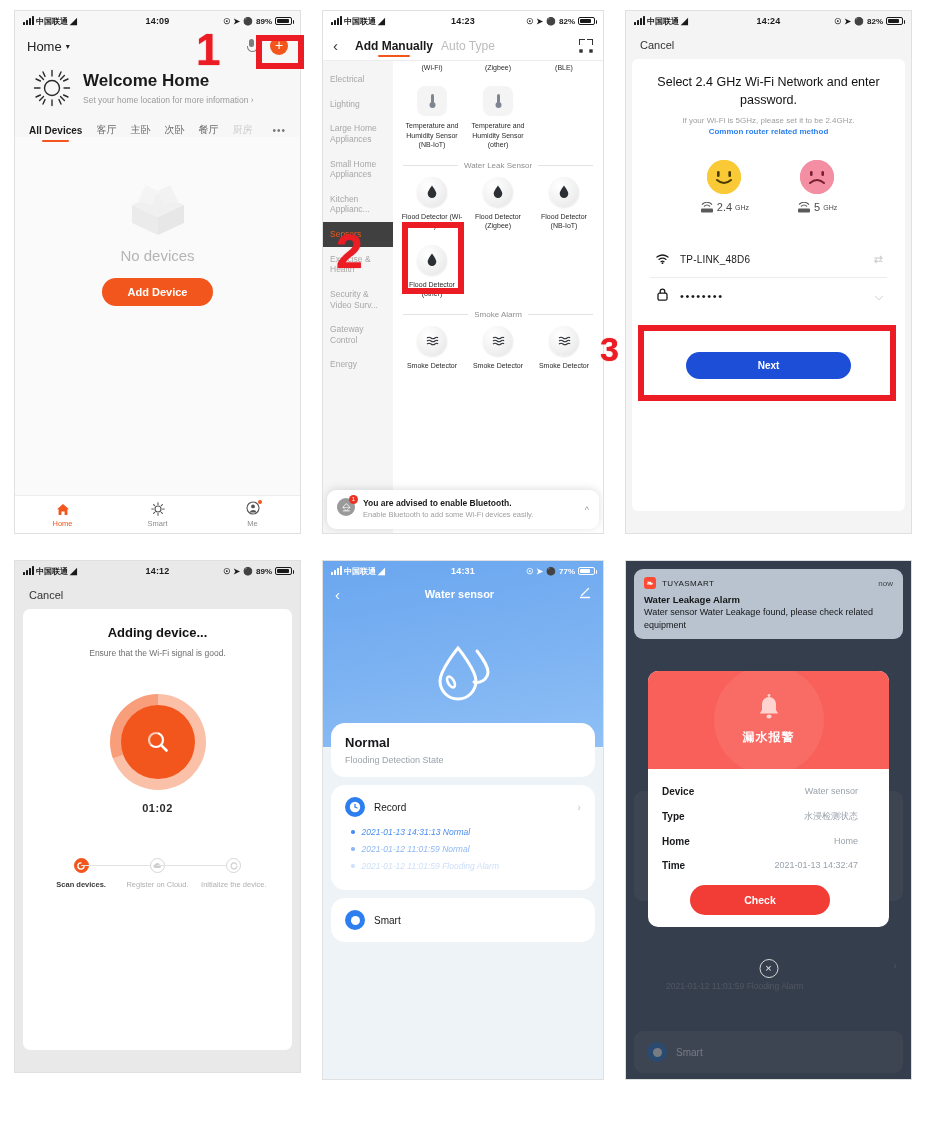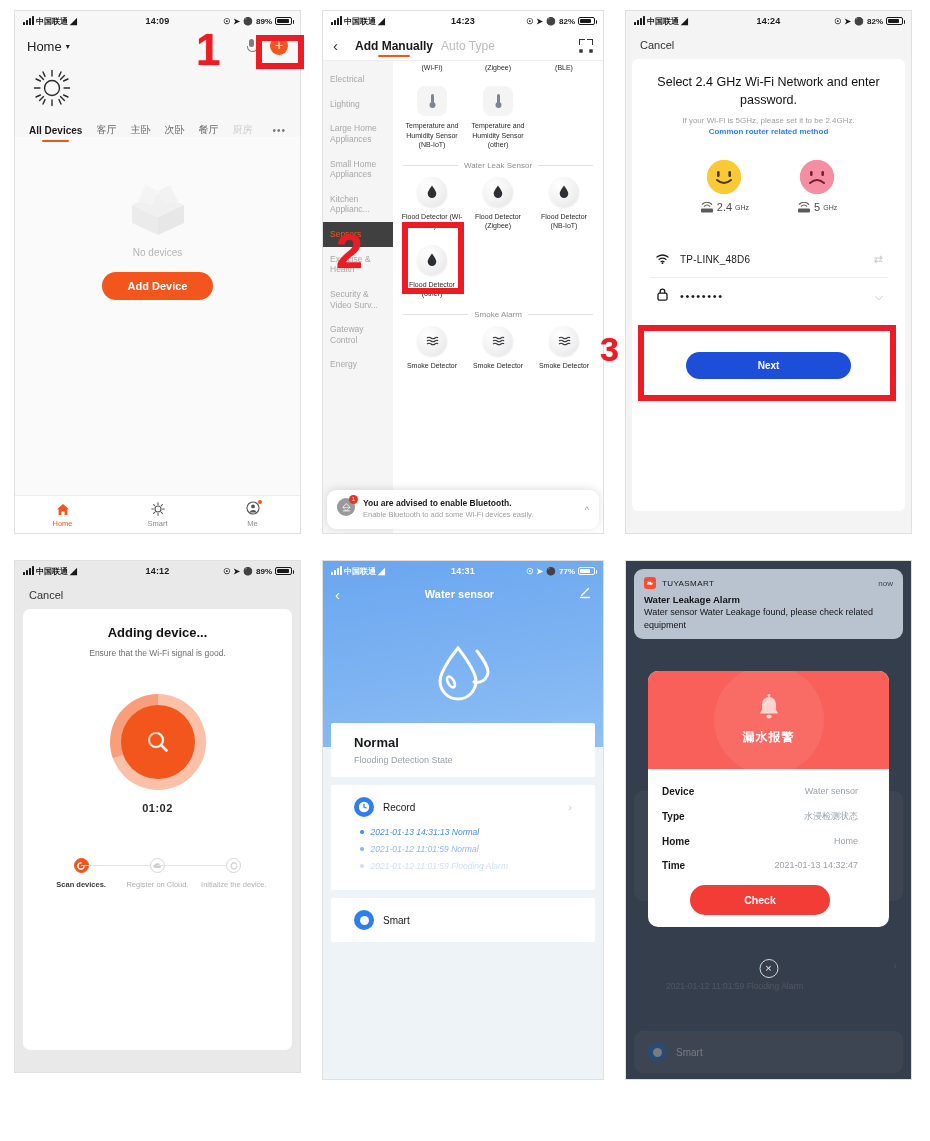--- a/index.html
+++ b/index.html
@@ -77,21 +77,21 @@
     font-size: 10px; color: #6b6b6b;
   }
   .tab-active { color: #1a1a1a; font-weight: bold; position: relative; }
   .tab-active::after {
     content:""; position: absolute; left: 25%; right: 25%; bottom: -6px; height: 2px;
     background: #f2561c; border-radius: 1px;
   }
   .tab-fade { color: #cfcfcf; }
   .p1-body { flex: 1; display: flex; flex-direction: column; align-items: center; justify-content: flex-start; padding-top: 34px; background:#fafafa;}
   .box-ill { width: 92px; height: 70px; opacity: .55;}
-  .no-dev { font-size: 10px; color: #b5b5b5; margin-top: 6px; }
+  .no-dev { font-size: 15px; color: #b5b5b5; margin-top: 6px; }
   .add-dev-btn {
     margin-top: 14px; background: #f2561c; color: #fff; font-size: 11px; font-weight: bold;
     padding: 8px 26px; border-radius: 20px; border: none;
   }
   .tabbar {
     height: 38px; background: #fff; border-top: 1px solid #ededed;
     display: flex; align-items: center;
   }
   .tabbar > div { flex: 1; text-align: center; font-size: 7.5px; color: #8d8d8d; }
   .tabbar .on { color: #f2561c; }
@@ -219,21 +219,21 @@
   
   .p5 { background: #6fa9ee; }
   .p5-hero {
     background: linear-gradient(170deg, #6aa6ef 0%, #7db3f2 55%, #8fc0f6 100%);
     position: relative; flex: 0 0 auto;
   }
   .p5-nav { height: 26px; display: flex; align-items: center; padding: 0 12px; color: #fff; }
   .p5-nav .t { flex: 1; text-align: center; font-size: 11px; font-weight: bold; }
   .p5-drop { display: flex; align-items: center; justify-content: center; padding: 32px 0 40px 0;}
   .p5-sheet { flex: 1; background: #eef3f8; padding: 0 8px 0 8px; }
-  .s-card { background: #fff; border-radius: 2px; padding: 12px 23px; margin-bottom: 8px; }
+  .s-card { background: #fff; border-radius: 14px; padding: 12px 14px; margin-bottom: 8px; }
   .s-card.first { margin-top: -24px; position: relative; z-index: 2;}
   .s-title { font-size: 13px; font-weight: bold; color: #17191c; }
   .s-sub { font-size: 9px; color: #9aa2ab; margin-top: 5px; }
   .rec-head { display: flex; align-items: center; gap: 9px; }
   .rec-ic { width: 20px; height: 20px; border-radius: 50%; background: #2d7ff0; display:flex;align-items:center;justify-content:center;}
   .rec-lbl { font-size: 10px; color: #17191c; flex: 1; }
   .rec-chev { color: #c4c9ce; font-size: 11px; }
   .rec-list { margin-top: 10px; padding-left: 6px; }
   .rec-item { font-size: 8.5px; margin: 7px 0; display: flex; align-items: center; gap: 7px; font-style: italic; }
   .rec-item i { width: 3.5px; height: 3.5px; border-radius: 50%; display: inline-block; flex: 0 0 3.5px;}
@@ -358,20 +358,27 @@
                 <line x1="28" y1="32.6" x2="30" y2="37"></line>
             <line x1="5" y1="30" x2="9.4" y2="28"></line>
                 <line x1="32.6" y1="14" x2="37" y2="12"></line>
             <line x1="5" y1="12" x2="9.4" y2="14"></line>
                 <line x1="32.6" y1="28" x2="37" y2="30"></line>
             <line x1="12" y1="37" x2="14" y2="32.6"></line>
                 <line x1="28" y1="9.4" x2="30" y2="5"></line>
           </g>
             </svg>
         </div>
+        <div>
+          <div class="welcome-title">Welcome Home</div>
+          <div class="welcome-sub">
+            <span>Set your home location for more information</span>
+            <span>›</span>
+          </div>
+        </div>
       </div>
 
       <div class="tabs-row">
         <span class="tab-active">All Devices</span>
         <span>客厅</span>
         <span>主卧</span>
         <span>次卧</span>
         <span>餐厅</span>
         <span class="tab-fade">厨房</span>
         <span style="margin-left:auto;color:#777;letter-spacing:1px">•••</span>

